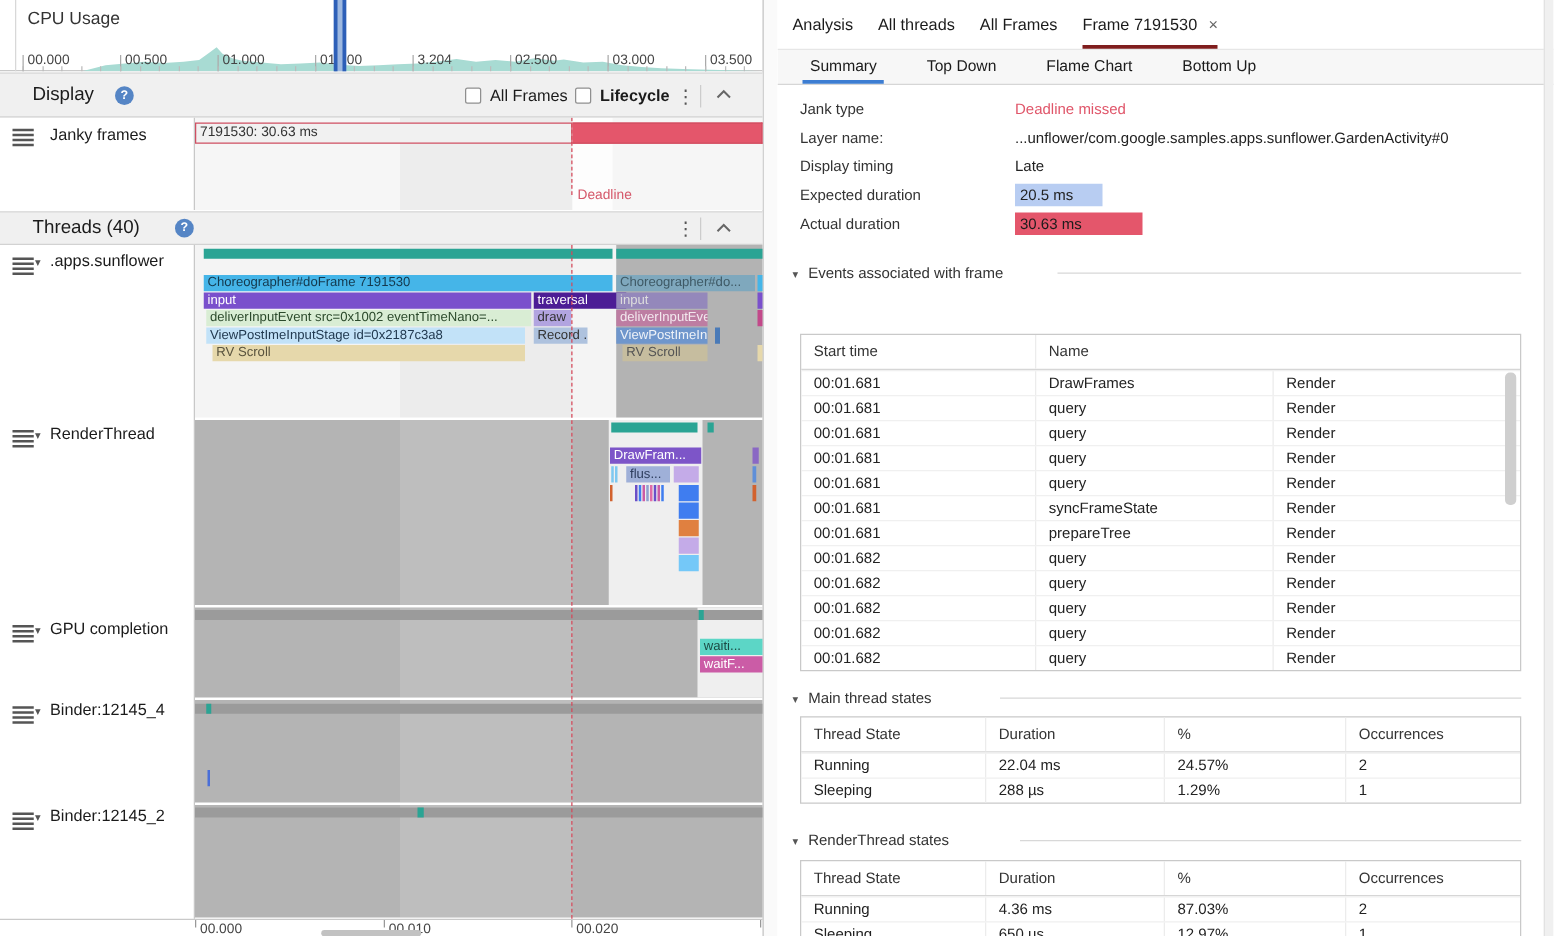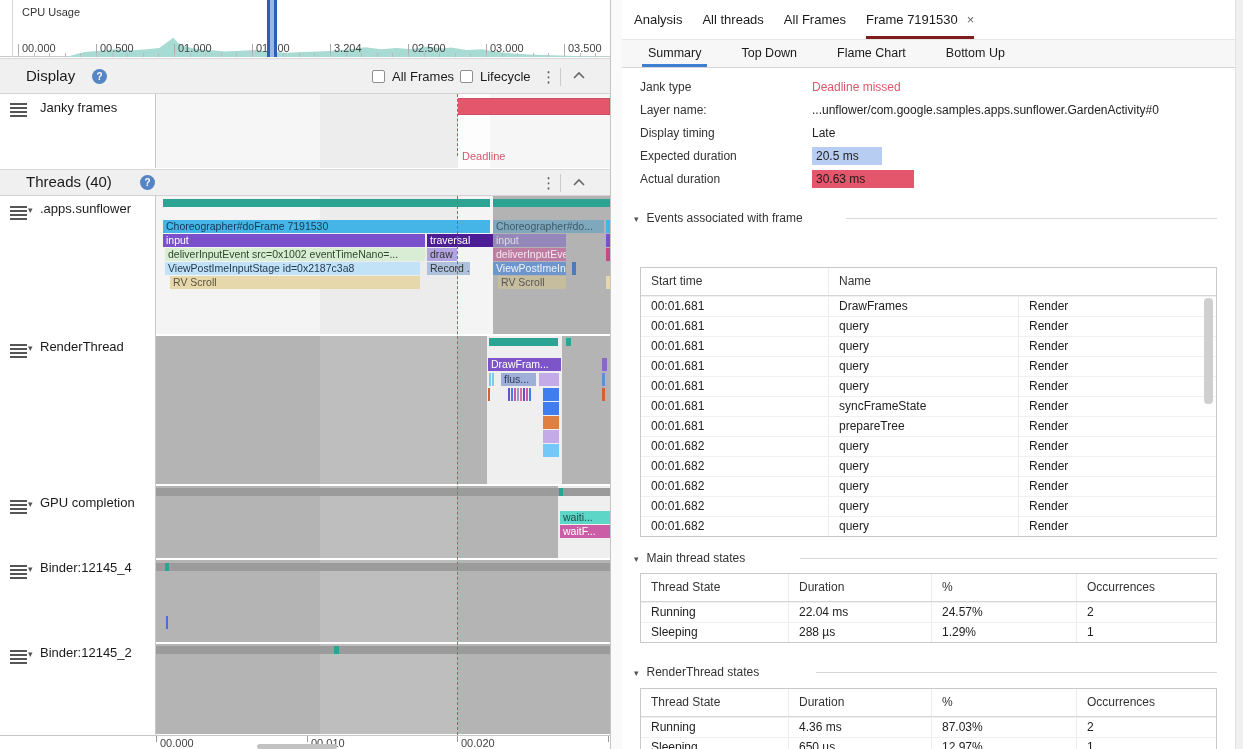--- a/index.html
+++ b/index.html
@@ -63,21 +63,21 @@
 
 <div id="app">
 
   <div class="abs" id="left" style="left:0;top:0;width:612px;height:749px;">
 
     <div class="abs" style="left:0;top:0;width:610px;height:57px;background:#fff;border-bottom:1px solid #c9c9c9;box-sizing:border-box;">
       <div class="abs" style="left:12px;top:0;width:1px;height:57px;background:#d8d8d8;"></div>
       <svg class="abs" style="left:0;top:0;" width="610" height="57">
         <polygon id="cpu-poly" fill="#a8dbd3" stroke="none" points="65.7,57 65.7,57.0 84.4,52.1 100.0,50.7 115.6,49.3 131.2,50.4 146.8,49.3 159.3,47.9 167.1,42.3 173.3,37.8 178.0,43.0 185.8,46.5 193.6,48.6 209.2,50.0 224.8,51.4 240.4,50.7 256.0,50.0 271.6,51.8 287.2,52.8 302.8,52.1 318.4,51.4 334.0,50.7 349.6,49.3 365.2,47.2 380.8,49.3 396.4,47.9 412.0,49.3 427.6,46.5 443.2,48.6 451.0,47.5 466.6,50.0 482.2,49.3 497.8,52.1 513.4,53.5 529.0,54.5 552.4,55.3 575.8,56.0 599.2,56.6 608.6,57.0 608.6,57"></polygon>
       </svg>
-      <div class="abs" style="left:22px;top:6px;font-size:11px;color:#333;">CPU Usage</div>
+      <div class="abs" style="left:22px;top:6px;font-size:14px;color:#333;">CPU Usage</div>
       <div id="cpu-ticks" class="abs" style="left:0;top:0;width:610px;height:57px;">
           <div class="ticklabel" style="left: 22px; top: 42px;">00.000</div>
           <div class="tick" style="left: 18px; top: 44px; height: 13px;"></div>
           <div class="ticklabel" style="left: 100px; top: 42px;">00.500</div>
           <div class="tick" style="left: 96px; top: 44px; height: 13px;"></div>
           <div class="ticklabel" style="left: 178px; top: 42px;">01.000</div>
           <div class="tick" style="left: 174px; top: 44px; height: 13px;"></div>
           <div class="ticklabel" style="left: 256px; top: 42px;">01.500</div>
           <div class="tick" style="left: 252px; top: 44px; height: 13px;"></div>
           <div class="ticklabel" style="left: 334px; top: 42px;">3.204</div>
@@ -130,21 +130,21 @@
 
       <div class="abs" style="left:267px;top:0;width:10px;height:57px;background:#9db8e0;border-left:3px solid #2d5fb8;border-right:3px solid #2d5fb8;box-sizing:border-box;z-index:9;"></div>
     </div>
 
     <div class="sec-header" style="top:58px;height:36px;">
       <span class="sec-title" style="top:8px;">Display</span>
       <span class="help-icon" style="left:92px;top:10px;">?</span>
       <span class="checkbox" style="left:372px;top:11px;"></span>
       <span class="cb-label" style="left:392px;top:10px;">All Frames</span>
       <span class="checkbox" style="left:460px;top:11px;"></span>
-      <span class="cb-label" style="left:480px;top:10px;">Lifecycle</span>
+      <span class="cb-label" style="left:480px;top:10px;font-weight:bold;">Lifecycle</span>
       <span class="kebab" style="left:541px;top:9px;">⋮</span>
       <span class="vsep" style="left:560px;top:9px;"></span>
       <span class="chev" style="left:572px;top:12px;">
         <svg width="14" height="9">
             <polyline points="2,7 7,2 12,7" fill="none" stroke="#666" stroke-width="1.6"></polyline>
           </svg>
       </span>
     </div>
 
     <div class="abs" style="left:0;top:94px;width:610px;height:74px;">
@@ -153,20 +153,21 @@
       <div class="band" style="left:320px;top:0;width:138px;height:74px;background:rgba(0,0,0,0.035);"></div>
       <div class="band" style="left:458px;top:0;width:32px;height:74px;background:#fdfdfd;"></div>
       <span class="burger" style="left:10px;top:9px;">
           <i></i>
           <i></i>
           <i></i>
           <i></i>
         </span>
       <span class="thread-name" style="left:40px;top:6px;">Janky frames</span>
 
+      <div class="abs" style="left:156px;top:4px;width:302px;height:17px;background:#f1f1f1;border:1px solid #cf4f62;box-sizing:border-box;z-index:6;font-size:11px;line-height:15px;padding-left:3px;color:#333;white-space:nowrap;overflow:hidden;">7191530: 30.63 ms</div>
       <div class="abs" style="left:458px;top:4px;width:152px;height:17px;background:#e4566b;border:1px solid #cf4f62;border-left:none;box-sizing:border-box;z-index:6;"></div>
       <div class="dash" style="left:457px;top:0;height:62px;"></div>
       <div class="abs" style="left:462px;top:56px;font-size:11px;color:#d5596b;z-index:8;">Deadline</div>
     </div>
 
     <div class="sec-header" style="top:169px;">
       <span class="sec-title" style="top:3px;">Threads (40)</span>
       <span class="help-icon" style="left:140px;top:5px;">?</span>
       <span class="kebab" style="left:541px;top:4px;">⋮</span>
       <span class="vsep" style="left:560px;top:4px;"></span>

